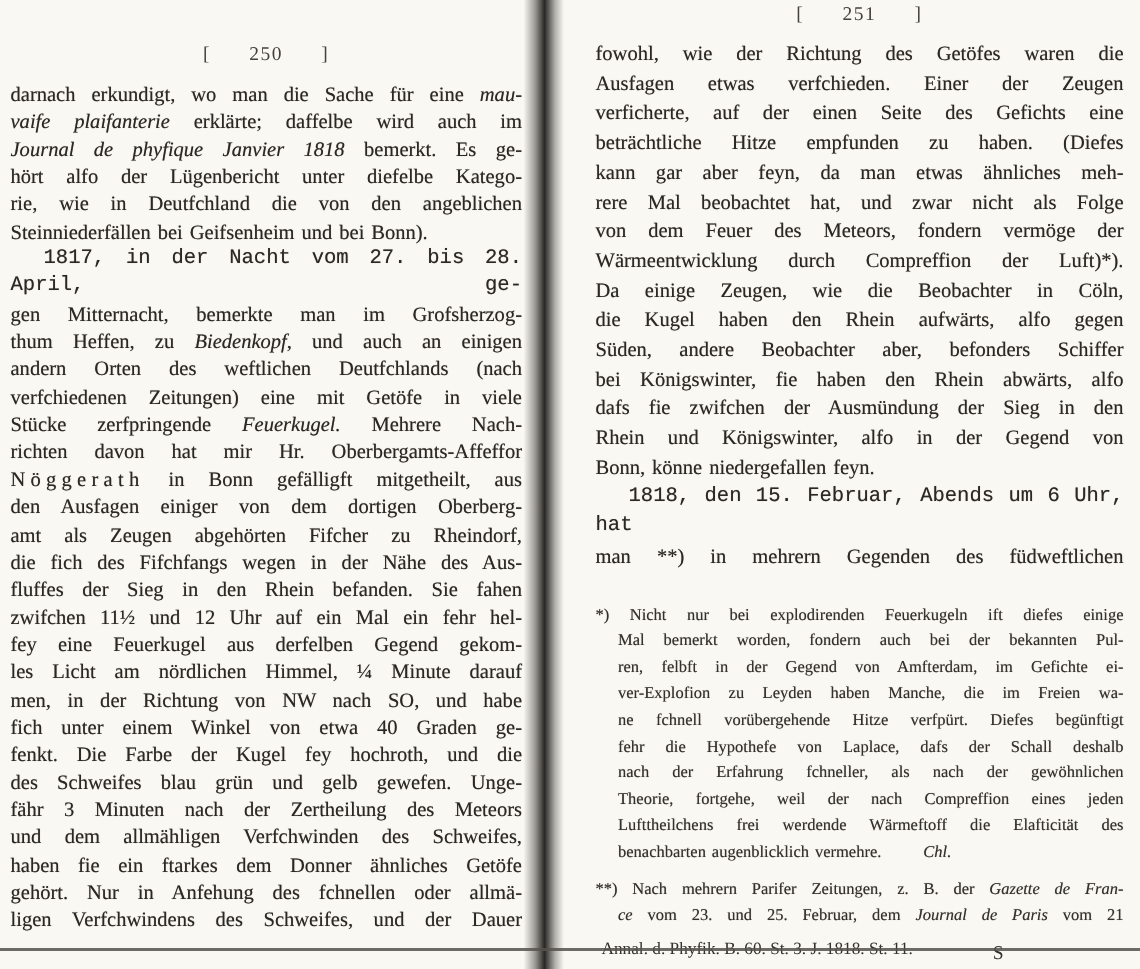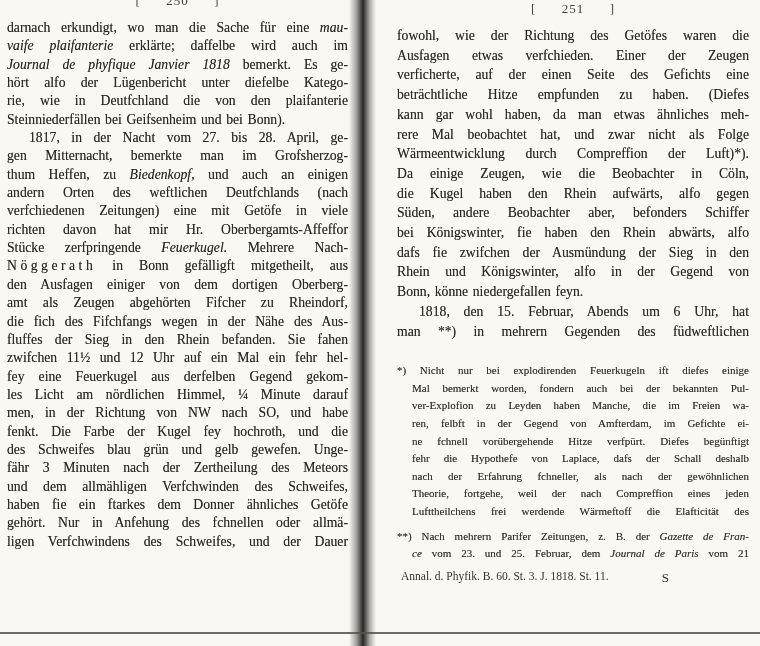--- a/index.html
+++ b/index.html
@@ -12,41 +12,41 @@
   body { width: 760px; height: 646px; overflow: hidden; }
   .scan {
     position: relative;
     width: 760px; height: 646px;
     background: var(--paper);
     overflow: hidden;
     font-family: "Liberation Serif", "DejaVu Serif", serif;
     color: var(--ink);
   }
   .page { position: absolute; top: 0; }
-  .page-left  { left: 7px;  width: 341px; }
+  .page-left  { left: 7px;  width: 341px; margin-top: 35px; }
   .page-right { left: 397px; width: 352px; }
 
   .pagenum {
     text-align: center;
     white-space: pre;
     font-size: 13px;
     color: #45423b;
     letter-spacing: 1px;
   }
   .page-left  .pagenum { margin-top: -7px; margin-bottom: 10px; }
   .page-right .pagenum { margin-top: 1px;  margin-bottom: 9px; }
 
   .tline {
     text-align: justify;
     text-align-last: justify;
     word-spacing: 1.2px;
     text-shadow: 0 0 0.5px rgba(43,40,35,0.55);
   }
   .tline.last  { text-align-last: left; }
-  .tline.indent { text-indent: 22px; }
+  .tline.indent { text-indent: 22px; font-family: Liberation Mono, monospace; }
 
   .maintext .tline { font-size: 13.7px; }
   .page-left  .maintext .tline { line-height: 18.35px; }
   .page-right .maintext .tline { line-height: 19.7px; }
 
   .footnotes { margin-top: 21px; }
   .footnotes.fn2 { margin-top: 7px; }
   .footnotes .tline {
     font-size: 11px;
     line-height: 17.6px;
@@ -93,80 +93,83 @@
 
 <div class="scan">
 
   <div class="page page-left">
     <div class="pagenum">[      250      ]</div>
     <div class="maintext">
         <div class="tline"><span>darnach erkundigt, wo man die Sache für eine </span><span class="i">mau-</span></div>
         <div class="tline"><span class="i">vaife plaifanterie</span><span> erklärte; daffelbe wird auch im</span></div>
         <div class="tline"><span class="i">Journal de phyfique Janvier 1818</span><span> bemerkt. Es ge-</span></div>
         <div class="tline"><span>hört alfo der Lügenbericht unter diefelbe Katego-</span></div>
-        <div class="tline"><span>rie, wie in Deutfchland die von den plaifanterie</span></div>
+        <div class="tline"><span>rie, wie in Deutfchland die von den angeblichen</span></div>
         <div class="tline last"><span>Steinniederfällen bei Geifsenheim und bei Bonn).</span></div>
         <div class="tline indent"><span>1817, in der Nacht vom 27. bis 28. April, ge-</span></div>
         <div class="tline"><span>gen Mitternacht, bemerkte man im Grofsherzog-</span></div>
         <div class="tline"><span>thum Heffen, zu </span><span class="i">Biedenkopf</span><span>, und auch an einigen</span></div>
         <div class="tline"><span>andern Orten des weftlichen Deutfchlands (nach</span></div>
         <div class="tline"><span>verfchiedenen Zeitungen) eine mit Getöfe in viele</span></div>
+        <div class="tline"><span>Stücke zerfpringende </span><span class="i">Feuerkugel.</span><span> Mehrere Nach-</span></div>
         <div class="tline"><span>richten davon hat mir Hr. Oberbergamts-Affeffor</span></div>
-        <div class="tline"><span>Stücke zerfpringende </span><span class="i">Feuerkugel.</span><span> Mehrere Nach-</span></div>
         <div class="tline"><span class="sp">Nöggerath</span><span> in Bonn gefälligft mitgetheilt, aus</span></div>
         <div class="tline"><span>den Ausfagen einiger von dem dortigen Oberberg-</span></div>
         <div class="tline"><span>amt als Zeugen abgehörten Fifcher zu Rheindorf,</span></div>
         <div class="tline"><span>die fich des Fifchfangs wegen in der Nähe des Aus-</span></div>
         <div class="tline"><span>fluffes der Sieg in den Rhein befanden. Sie fahen</span></div>
         <div class="tline"><span>zwifchen 11½ und 12 Uhr auf ein Mal ein fehr hel-</span></div>
         <div class="tline"><span>fey eine Feuerkugel aus derfelben Gegend gekom-</span></div>
         <div class="tline"><span>les Licht am nördlichen Himmel, ¼ Minute darauf</span></div>
         <div class="tline"><span>men, in der Richtung von NW nach SO, und habe</span></div>
+        <div class="tline"><span>fich unter einem Winkel von etwa 40 Graden ge-</span></div>
         <div class="tline"><span>fenkt. Die Farbe der Kugel fey hochroth, und die</span></div>
         <div class="tline"><span>des Schweifes blau grün und gelb gewefen. Unge-</span></div>
         <div class="tline"><span>fähr 3 Minuten nach der Zertheilung des Meteors</span></div>
         <div class="tline"><span>und dem allmähligen Verfchwinden des Schweifes,</span></div>
         <div class="tline"><span>haben fie ein ftarkes dem Donner ähnliches Getöfe</span></div>
         <div class="tline"><span>gehört. Nur in Anfehung des fchnellen oder allmä-</span></div>
         <div class="tline"><span>ligen Verfchwindens des Schweifes, und der Dauer</span></div>
       </div>
   </div>
 
   <div class="gutter"></div>
 
   <div class="page page-right">
     <div class="pagenum">[      251      ]</div>
     <div class="maintext">
         <div class="tline"><span>fowohl, wie der Richtung des Getöfes waren die</span></div>
         <div class="tline"><span>Ausfagen etwas verfchieden. Einer der Zeugen</span></div>
         <div class="tline"><span>verficherte, auf der einen Seite des Gefichts eine</span></div>
         <div class="tline"><span>beträchtliche Hitze empfunden zu haben. (Diefes</span></div>
-        <div class="tline"><span>kann gar wohl haben, da man etwas ähnliches meh-</span></div>
+        <div class="tline"><span>kann gar aber feyn, da man etwas ähnliches meh-</span></div>
         <div class="tline"><span>rere Mal beobachtet hat, und zwar nicht als Folge</span></div>
+        <div class="tline"><span>von dem Feuer des Meteors, fondern vermöge der</span></div>
         <div class="tline"><span>Wärmeentwicklung durch Compreffion der Luft)*).</span></div>
         <div class="tline"><span>Da einige Zeugen, wie die Beobachter in Cöln,</span></div>
         <div class="tline"><span>die Kugel haben den Rhein aufwärts, alfo gegen</span></div>
         <div class="tline"><span>Süden, andere Beobachter aber, befonders Schiffer</span></div>
         <div class="tline"><span>bei Königswinter, fie haben den Rhein abwärts, alfo</span></div>
         <div class="tline"><span>dafs fie zwifchen der Ausmündung der Sieg in den</span></div>
         <div class="tline"><span>Rhein und Königswinter, alfo in der Gegend von</span></div>
         <div class="tline last"><span>Bonn, könne niedergefallen feyn.</span></div>
         <div class="tline indent"><span>1818, den 15. Februar, Abends um 6 Uhr, hat</span></div>
         <div class="tline"><span>man **) in mehrern Gegenden des füdweftlichen</span></div>
       </div>
     <div class="footnotes">
         <div class="tline"><span>*) Nicht nur bei explodirenden Feuerkugeln ift diefes einige</span></div>
         <div class="tline cont"><span>Mal bemerkt worden, fondern auch bei der bekannten Pul-</span></div>
+        <div class="tline cont"><span>ren, felbft in der Gegend von Amfterdam, im Gefichte ei-</span></div>
         <div class="tline cont"><span>ver-Explofion zu Leyden haben Manche, die im Freien wa-</span></div>
-        <div class="tline cont"><span>ren, felbft in der Gegend von Amfterdam, im Gefichte ei-</span></div>
         <div class="tline cont"><span>ne fchnell vorübergehende Hitze verfpürt. Diefes begünftigt</span></div>
         <div class="tline cont"><span>fehr die Hypothefe von Laplace, dafs der Schall deshalb</span></div>
         <div class="tline cont"><span>nach der Erfahrung fchneller, als nach der gewöhnlichen</span></div>
         <div class="tline cont"><span>Theorie, fortgehe, weil der nach Compreffion eines jeden</span></div>
         <div class="tline cont"><span>Lufttheilchens frei werdende Wärmeftoff die Elafticität des</span></div>
+        <div class="tline last cont"><span>benachbarten augenblicklich vermehre.</span><span class="gap"> </span><span class="i">Chl.</span></div>
       </div>
     <div class="footnotes fn2">
         <div class="tline"><span>**) Nach mehrern Parifer Zeitungen, z. B. der </span><span class="i">Gazette de Fran-</span></div>
         <div class="tline cont"><span class="i">ce</span><span> vom 23. und 25. Februar, dem </span><span class="i">Journal de Paris</span><span> vom 21</span></div>
       </div>
     <div class="signature">
       <span class="sig-text">Annal. d. Phyfik. B. 60. St. 3. J. 1818. St. 11.</span>
       <span class="sig-letter">S</span>
     </div>
   </div>

